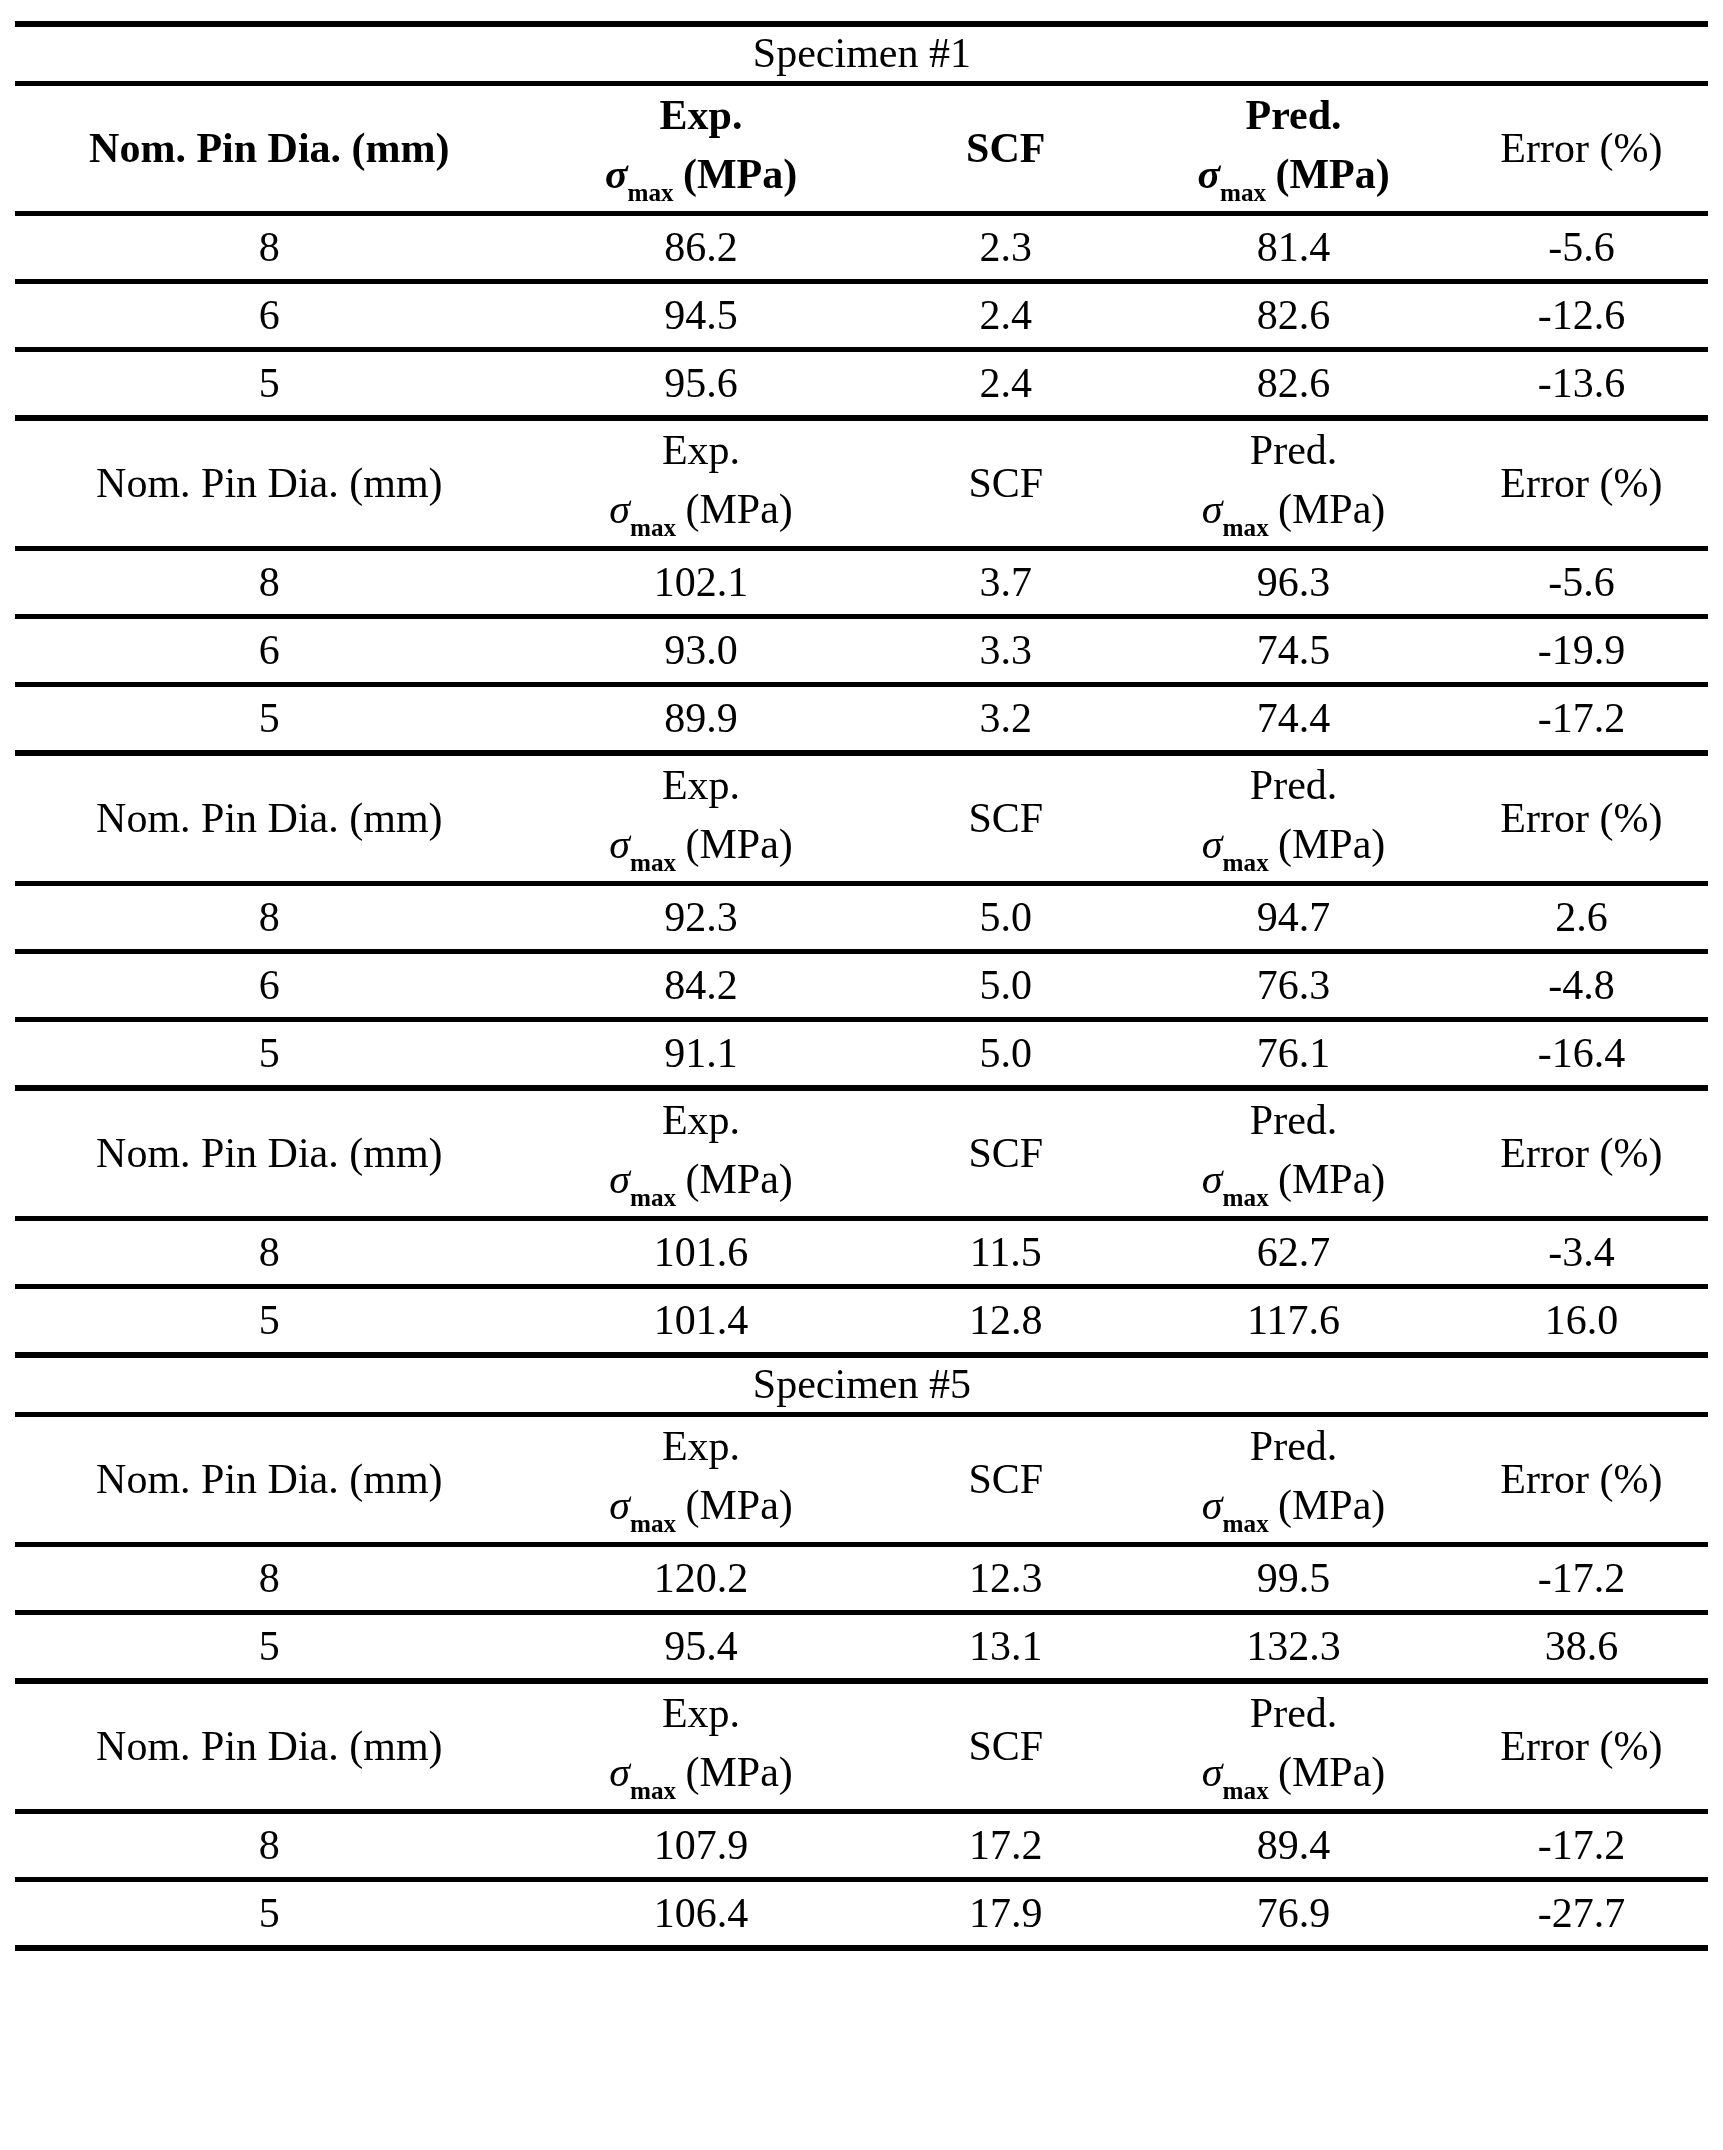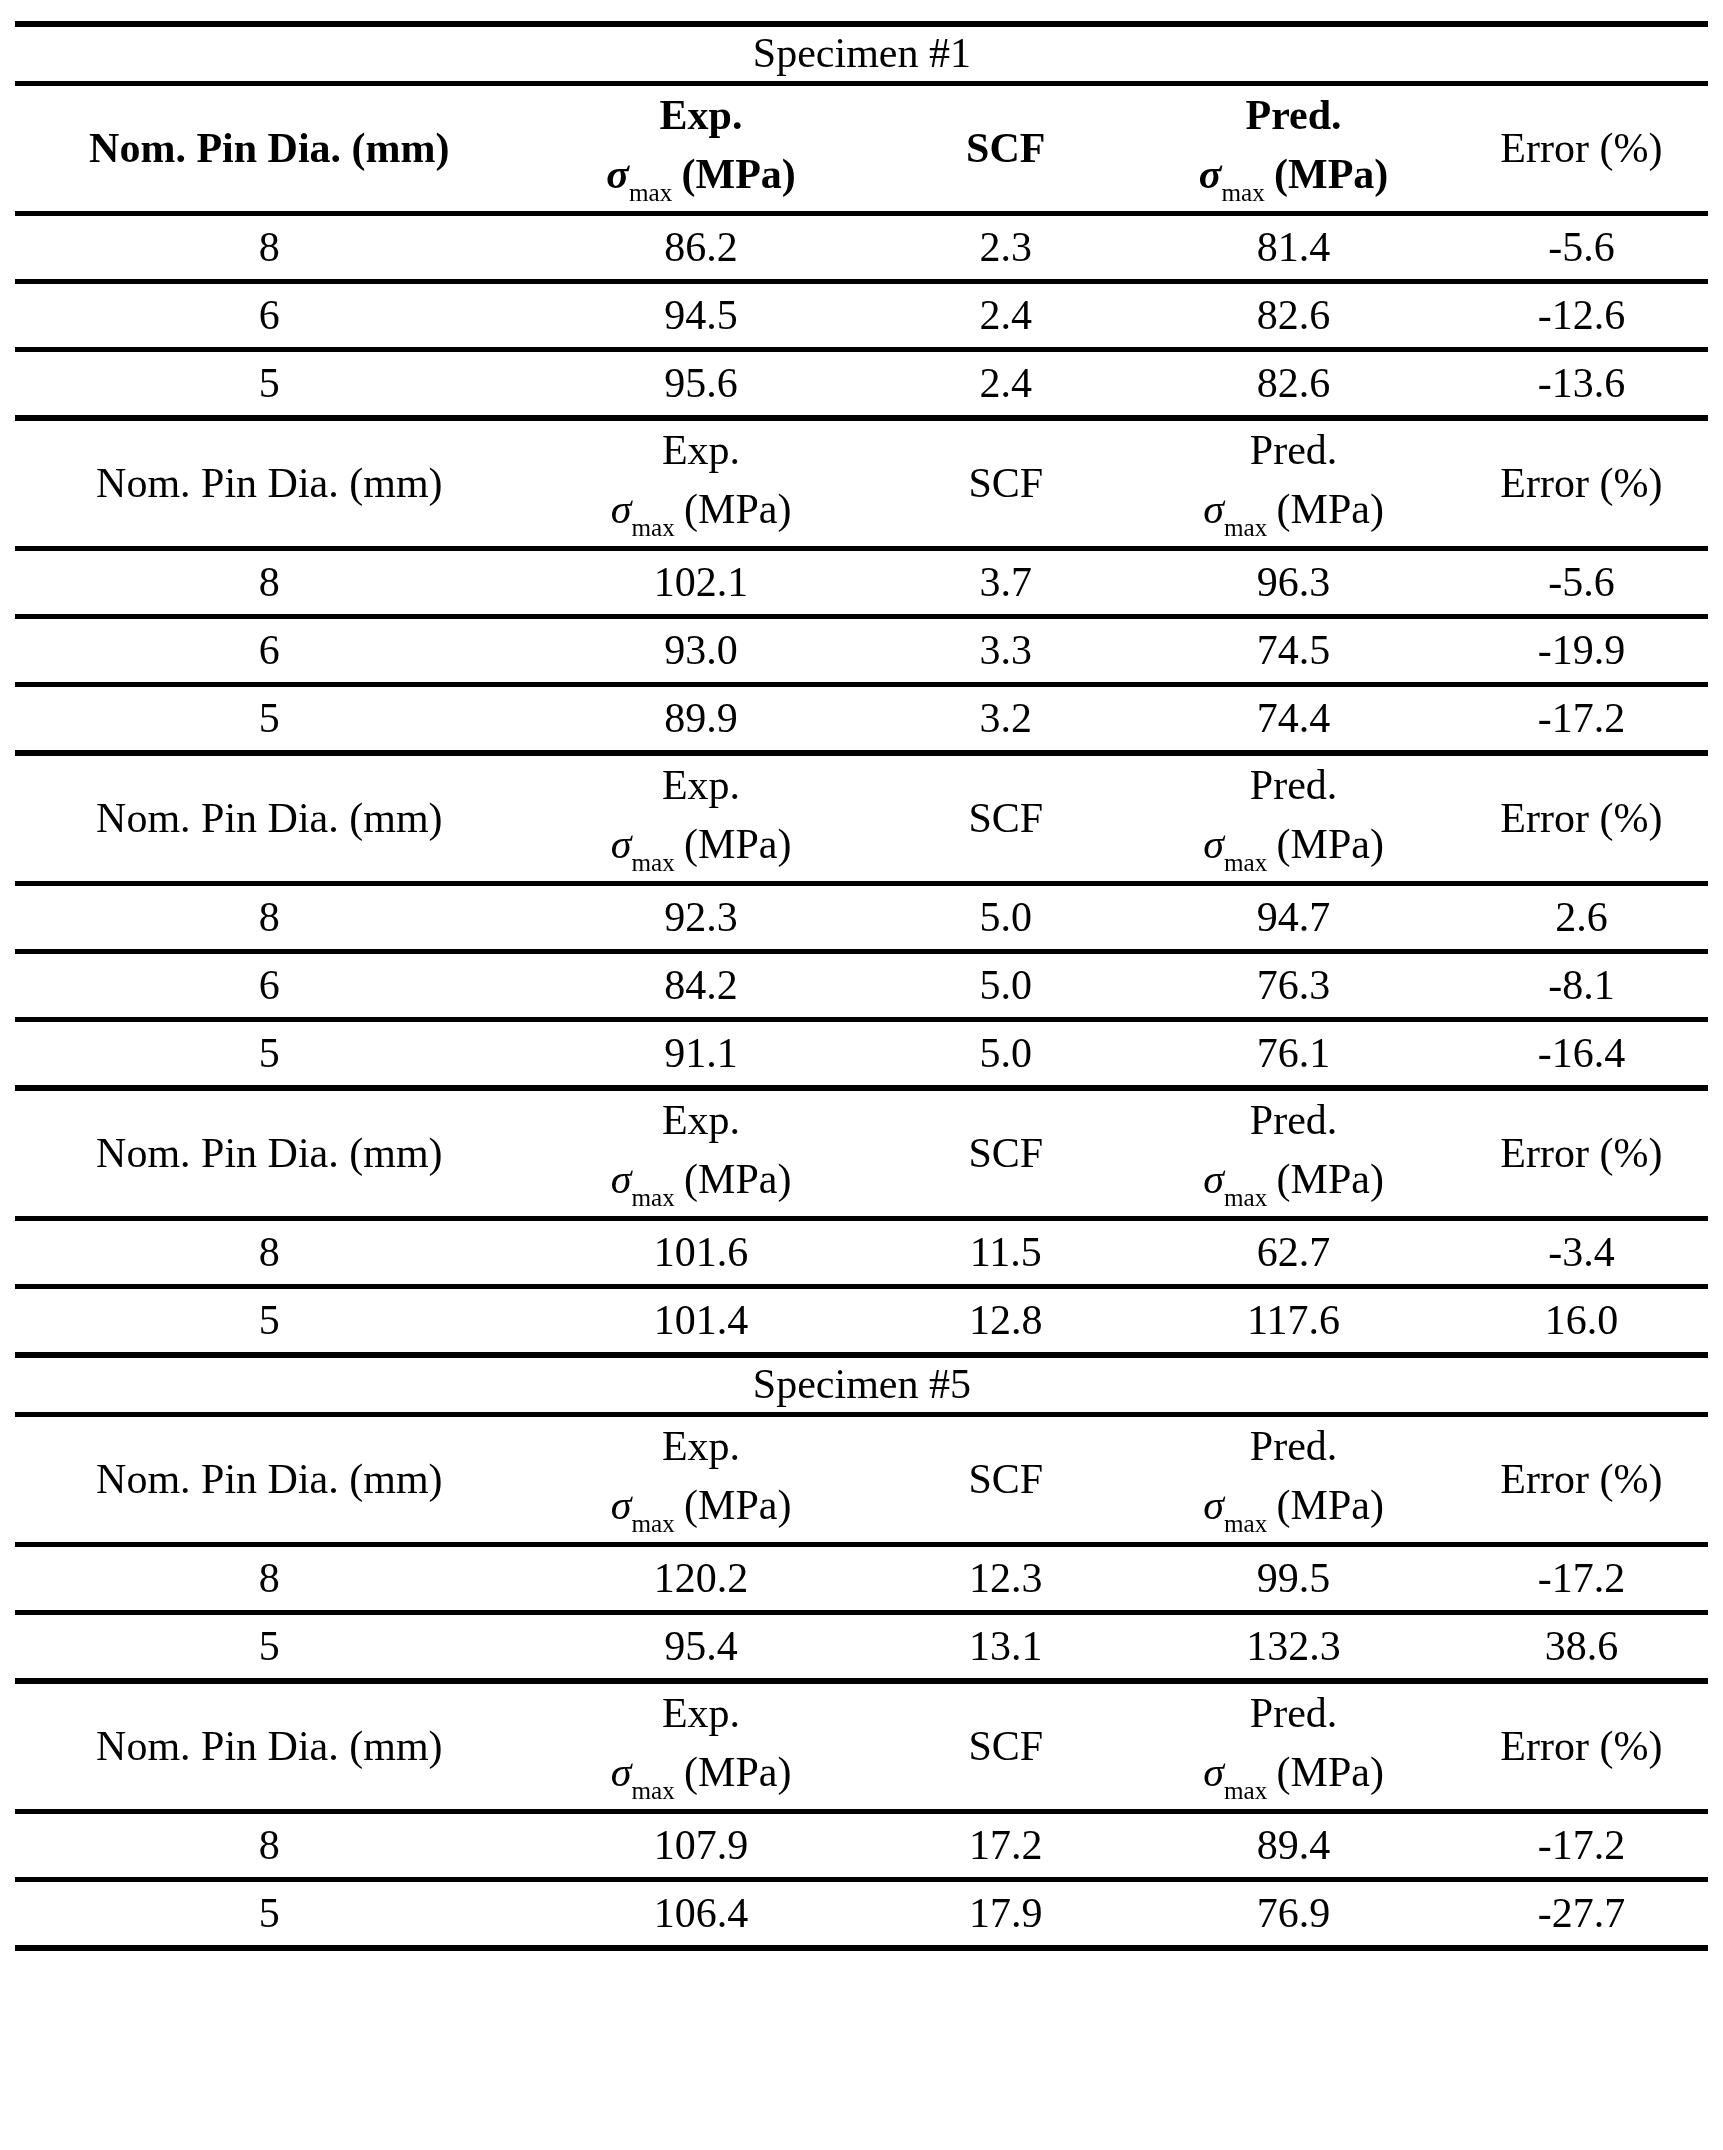--- a/index.html
+++ b/index.html
@@ -55,21 +55,21 @@
   
   tr.header-row.bold td.col-error {
     font-weight: normal;
   }
   .sigma {
     font-style: italic;
   }
   .sub {
     font-size: 0.6em;
     vertical-align: -0.5em;
-    font-weight: normal;
+    font-weight: bold;
     text-align: center;
   }
   .unit {
     margin-left: 0.22em;
   }
   tr.data-row td {
     height: 63px;
     border-bottom: 5.1px solid #000;
   }
   tr.data-row.section-last td {
@@ -181,21 +181,21 @@
           <td class="col-exp">92.3</td>
           <td class="col-scf">5.0</td>
           <td class="col-pred">94.7</td>
           <td class="col-error">2.6</td>
         </tr>
         <tr class="data-row">
           <td class="col-nom">6</td>
           <td class="col-exp">84.2</td>
           <td class="col-scf">5.0</td>
           <td class="col-pred">76.3</td>
-          <td class="col-error">-8.1</td>
+          <td class="col-error">-4.8</td>
         </tr>
         <tr class="data-row section-last">
           <td class="col-nom">5</td>
           <td class="col-exp">91.1</td>
           <td class="col-scf">5.0</td>
           <td class="col-pred">76.1</td>
           <td class="col-error">-16.4</td>
         </tr>
         <tr class="header-row">
           <td class="col-nom">Nom. Pin Dia. (mm)</td>

